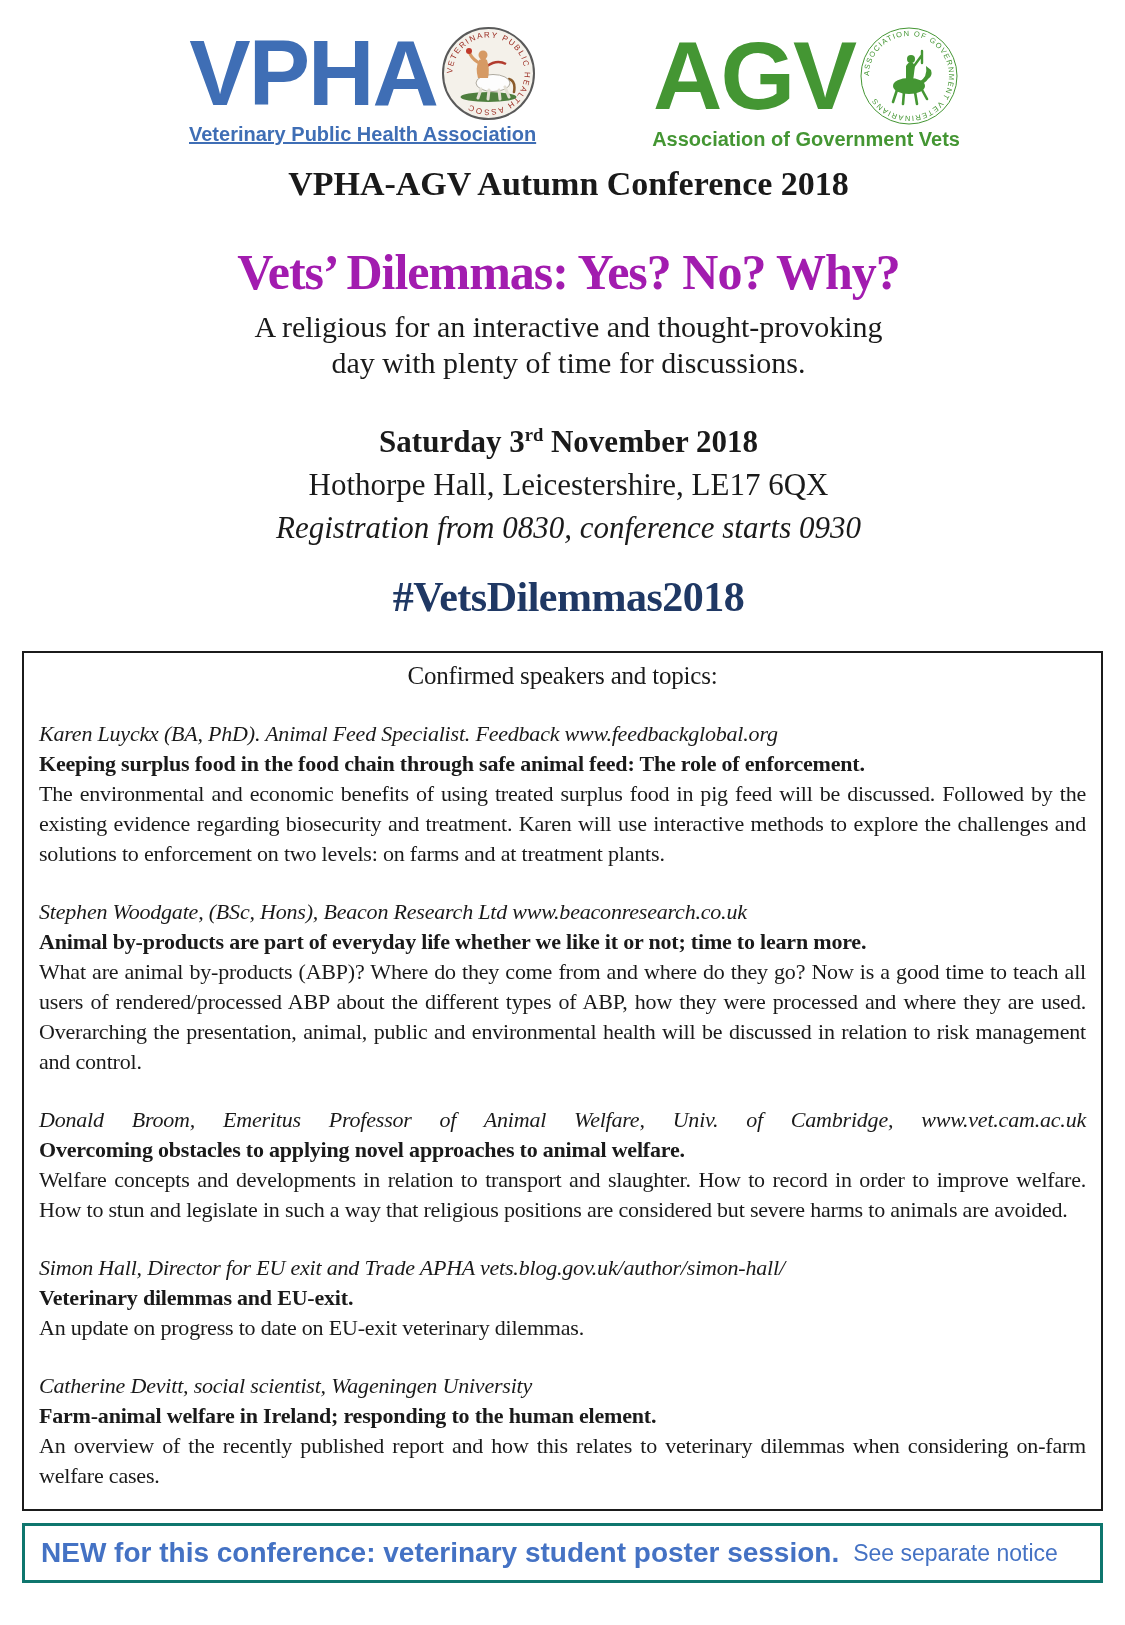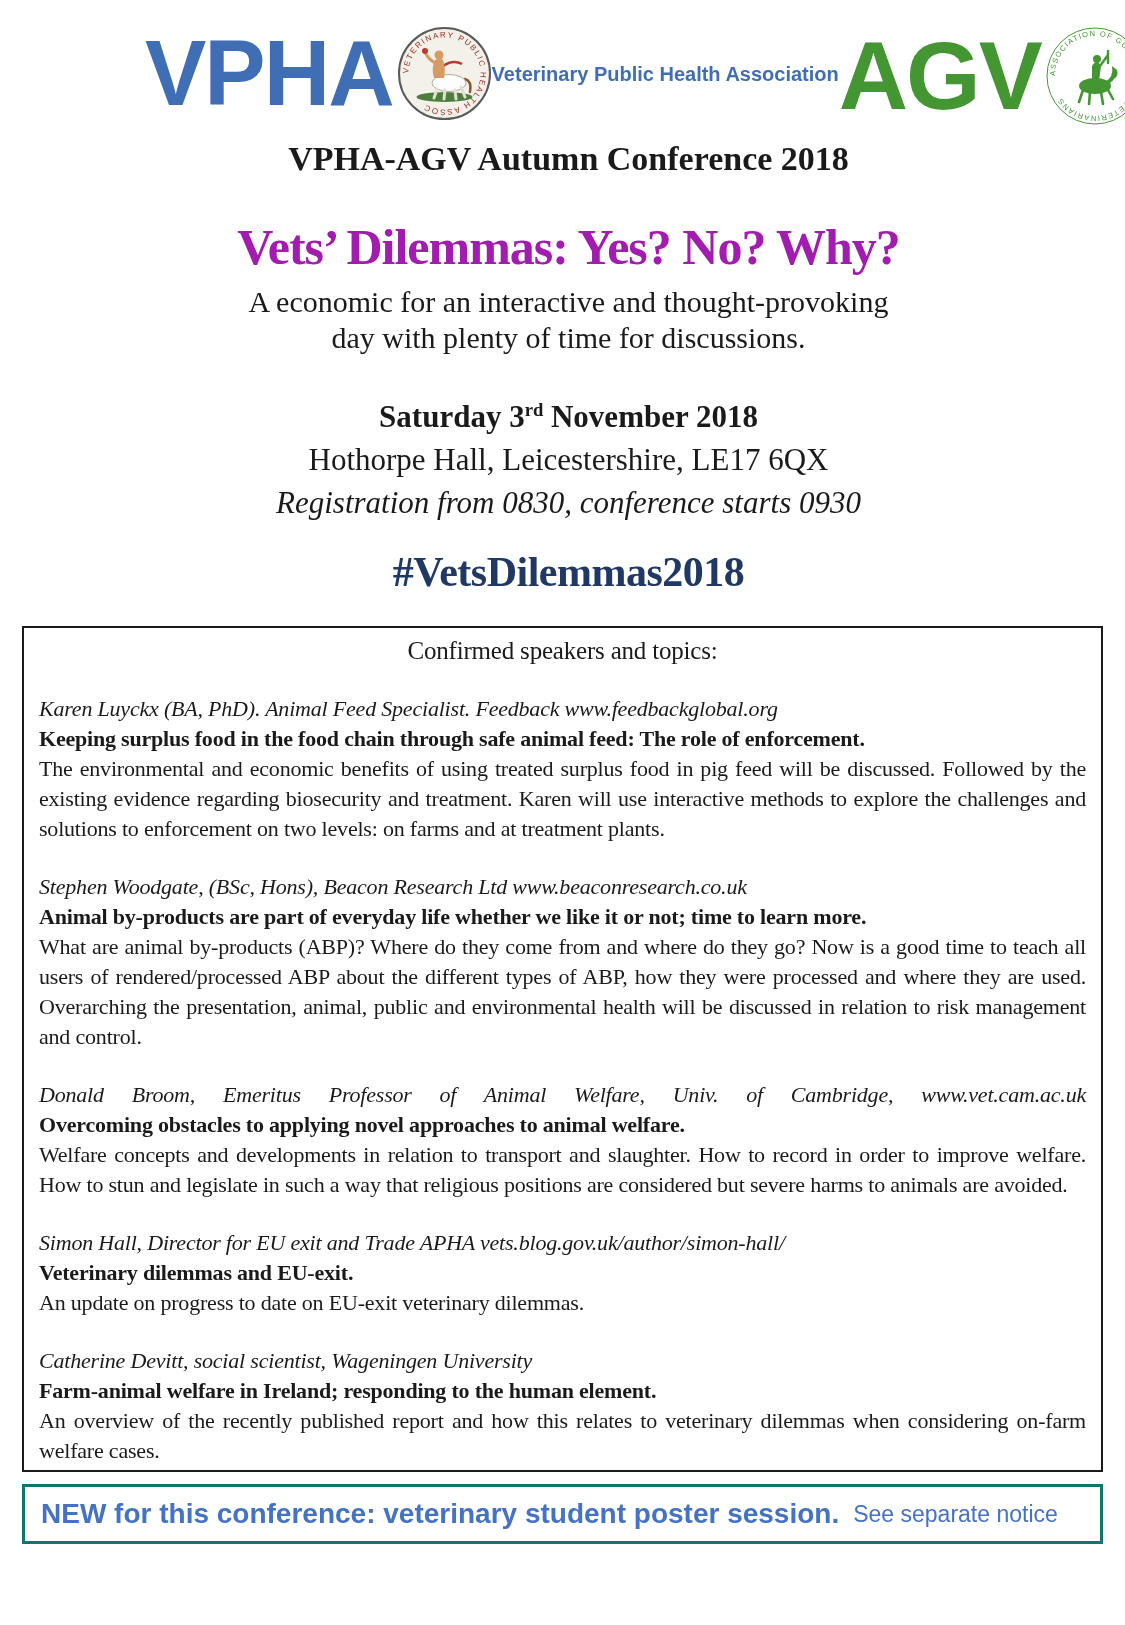--- a/index.html
+++ b/index.html
@@ -5,49 +5,49 @@
   html,body{margin:0;padding:0;background:#ffffff;}
   body{
     width:1125px;height:1625px;overflow:hidden;position:relative;
     font-family:"Liberation Serif", serif;color:#1a1a1a;
   }
   
   .logo-row{
     display:flex;justify-content:space-between;align-items:flex-start;
     padding:26px 165px 0 145px;
   }
-  .logo{display:flex;flex-direction:row;align-items:center;}
+  .logo{display:flex;flex-direction:column;align-items:center;margin-left:44px;}
   .logo-top{display:flex;align-items:center;gap:4px;}
   .wordmark{
     font-family:"Liberation Sans", sans-serif;font-weight:bold;line-height:0.95;
     letter-spacing:-2px;
   }
   .vpha .wordmark{font-size:92px;color:#3F6EB5;}
   .agv .wordmark{font-size:96px;color:#449633;}
   .tagline{
     font-family:"Liberation Sans", sans-serif;font-weight:bold;font-size:20px;
     margin-top:2px;white-space:nowrap;
   }
-  .vpha .tagline{color:#3F6EB5;}
+  .vpha .tagline{color:#3F6EB5;text-decoration:underline;}
   .agv .tagline{color:#449633;}
   
   .center{text-align:center;margin-left:12px;}
   .conference-title{font-size:34px;font-weight:bold;margin-top:14px;}
   .main-title{font-size:50px;font-weight:bold;color:#a21caf;margin-top:40px;letter-spacing:-1px;}
   .subtitle{font-size:30px;margin-top:8px;line-height:36px;}
   .date-block{margin-top:32px;line-height:43px;}
   .event-date{font-size:31px;font-weight:bold;}
   .event-date sup{font-size:60%;vertical-align:super;}
   .venue{font-size:31px;}
   .registration{font-size:31px;font-style:italic;}
   .hashtag{font-size:42px;font-weight:bold;color:#1F3864;margin-top:24px;letter-spacing:-0.5px;}
   
   .speakers-box{
     margin:30px 22px 0 22px;border:2px solid #1b1b1b;
-    padding:8px 15px 4px 15px;
+    padding:8px 15px 18px 15px;
     font-size:22px;line-height:30px;letter-spacing:-0.2px;
   }
   .speakers-heading{text-align:center;font-size:25px;}
   .speaker-block{margin-top:28px;}
   .speaker-name{font-style:italic;}
   .speaker-name.stretch{text-align:justify;text-align-last:justify;}
   .talk-title{font-weight:bold;}
   .talk-description{text-align:justify;}
   
   .footer-bar{
@@ -116,21 +116,21 @@
     <div class="tagline">Association of Government Vets</div>
   </div>
 
 </div>
 
 <div class="center conference-title">VPHA-AGV Autumn Conference 2018</div>
 
 <div class="center main-title">Vets’ Dilemmas: Yes? No? Why?</div>
 
 <div class="center subtitle">
-  <span style="display:block">A economic for  an interactive and thought-provoking</span>
+  <span style="display:block">A religious for  an interactive and thought-provoking</span>
   <span style="display:block">day with plenty of time for discussions.</span>
 </div>
 
 <div class="center date-block">
   <div class="event-date"><span>Saturday 3</span><sup>rd</sup><span> November 2018</span></div>
   <div class="venue">Hothorpe Hall, Leicestershire, LE17 6QX</div>
   <div class="registration">Registration from 0830, conference starts 0930</div>
 </div>
 
 <div class="center hashtag">#VetsDilemmas2018</div>

